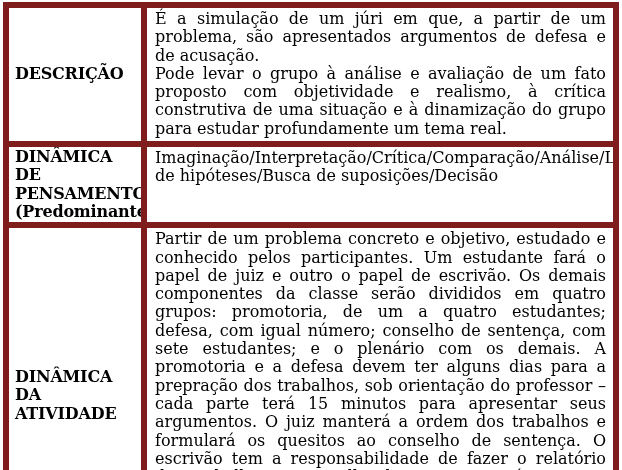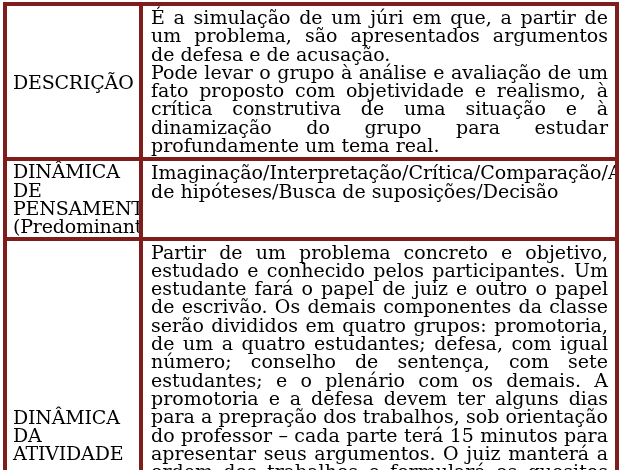--- a/index.html
+++ b/index.html
@@ -14,28 +14,28 @@
     color: #000000;
     font-family: "DejaVu Serif", "Liberation Serif", serif;
   }
   table.doc-table {
     border-collapse: collapse;
     table-layout: fixed;
     width: 616px;
     margin: 2px 3px;
   }
   table.doc-table td {
-    border: 4px solid #7f1d1d;
-    font-size: 19px;
+    border: 6px solid #7f1d1d;
+    font-size: 16px;
     line-height: 18.3px;
     overflow: hidden;
   }
   td.hdr {
     width: 121px;
-    font-weight: normal;
+    font-weight: bold;
     padding: 1px 5px 1px 6px;
     white-space: pre-line;
     letter-spacing: -0.2px;
   }
   td.body-cell {
     padding: 2px 7px 3px 8px;
     text-align: justify;
     white-space: pre-line;
     vertical-align: top;
   }

